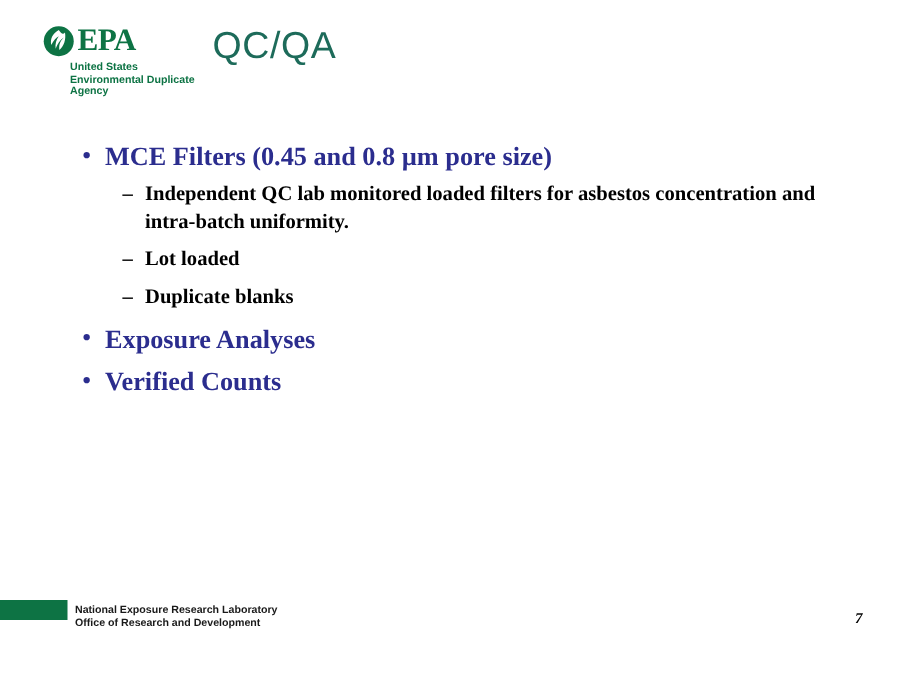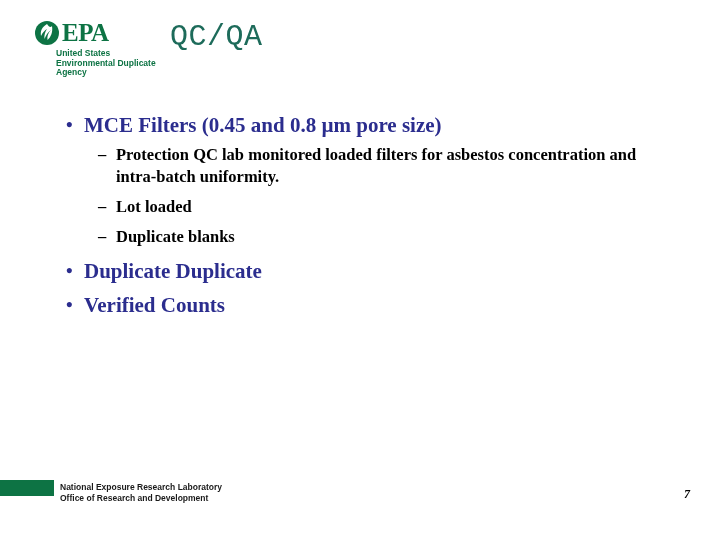--- a/index.html
+++ b/index.html
@@ -55,21 +55,21 @@
     font-weight: bold;
     color: #0d7344;
     line-height: 9.5px;
     width: 120px;
   }
 
   .slide-title {
     position: absolute;
     left: 170px;
     top: 20px;
-    font-family: Liberation Mono, monospace;
+    font-family: Liberation Sans, sans-serif;
     font-size: 30px;
     font-weight: normal;
     color: #1d6b5a;
     letter-spacing: 0.5px;
   }
 
   
   .content {
     position: absolute;
     left: 64px;
@@ -167,36 +167,36 @@
 
   <div class="content">
 
     <div class="lvl1">
       <span class="dot">•</span>
       <span>MCE Filters (0.45 and 0.8 µm pore size)</span>
     </div>
 
     <div class="lvl2">
       <span class="dash">–</span>
-      <span>Protection QC lab monitored loaded filters for asbestos concentration and intra-batch uniformity.</span>
+      <span>Independent QC lab monitored loaded filters for asbestos concentration and intra-batch uniformity.</span>
     </div>
 
     <div class="lvl2 gap-small">
       <span class="dash">–</span>
       <span>Lot loaded</span>
     </div>
 
     <div class="lvl2 gap-small">
       <span class="dash">–</span>
       <span>Duplicate blanks</span>
     </div>
 
     <div class="lvl1 gap-top">
       <span class="dot">•</span>
-      <span>Duplicate Duplicate</span>
+      <span>Exposure Analyses</span>
     </div>
 
     <div class="lvl1 gap-small">
       <span class="dot">•</span>
       <span>Verified Counts</span>
     </div>
 
   </div>
 
   <div class="footer-bar"></div>

